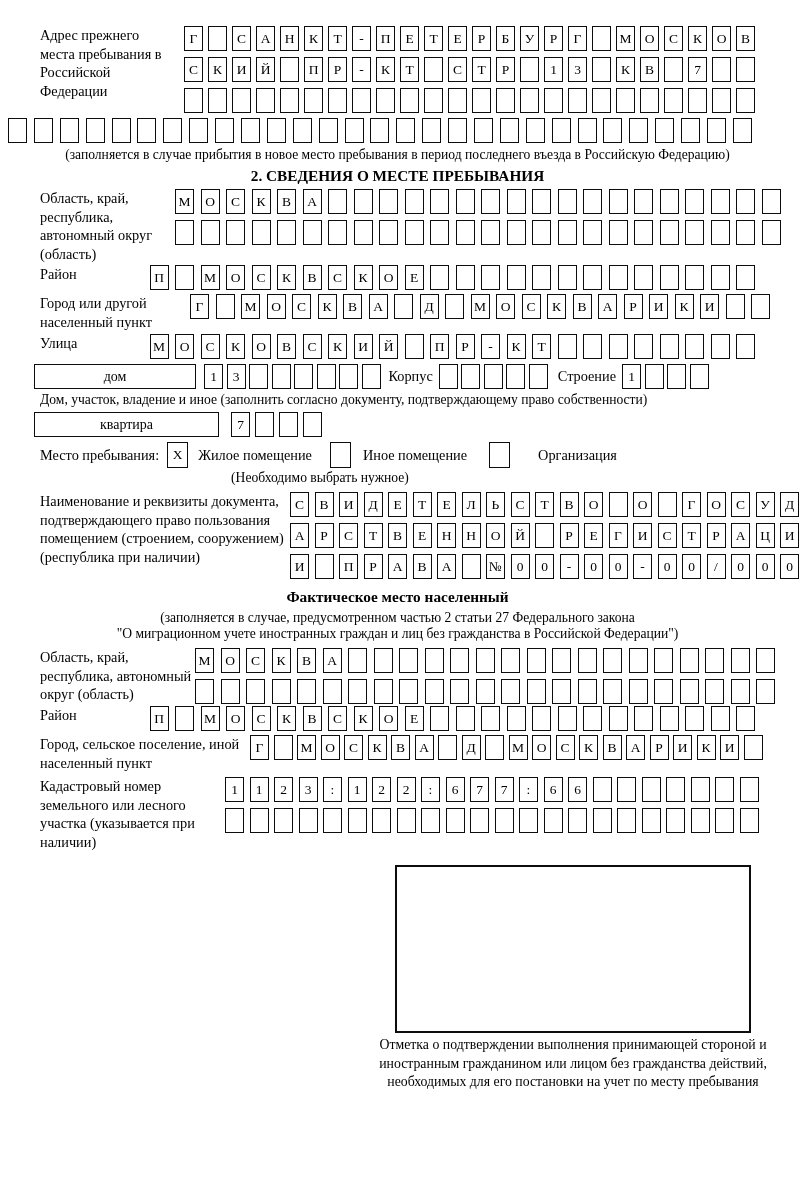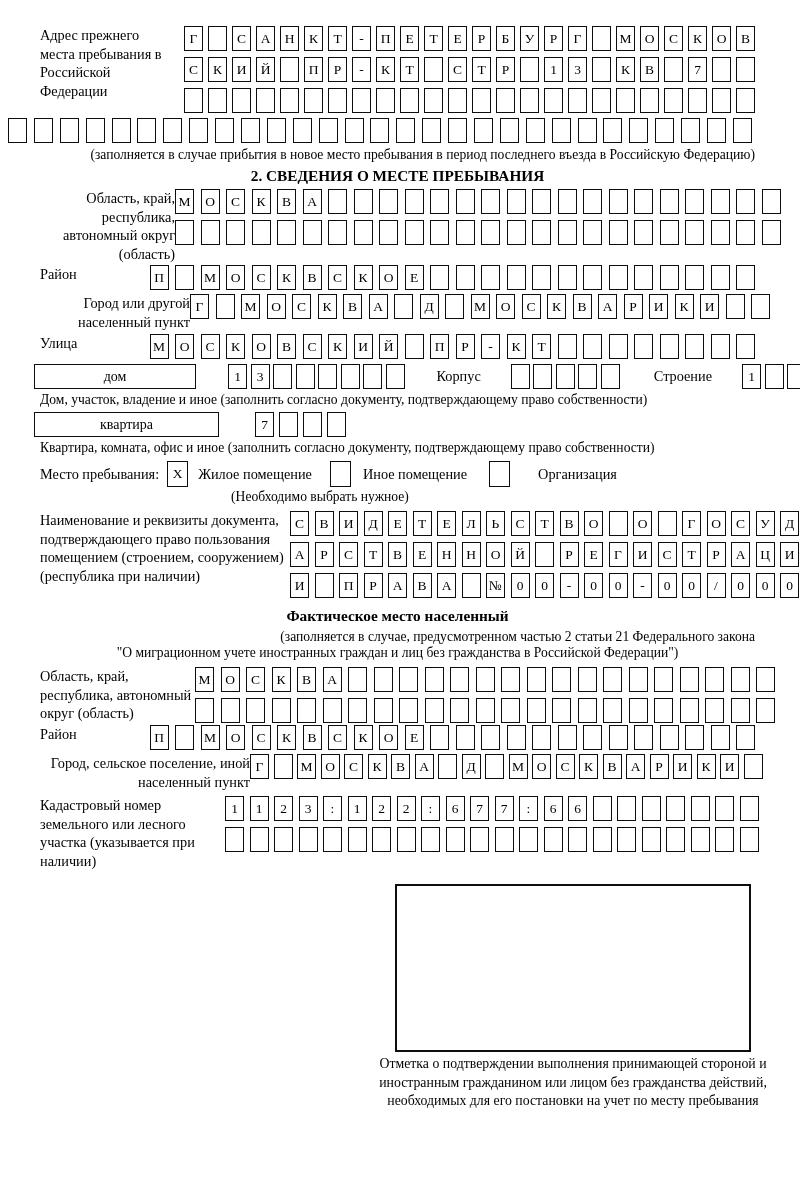--- a/index.html
+++ b/index.html
@@ -36,36 +36,36 @@
   .note-left { font-size:13.6px; line-height:16px; }
   .sec-title { text-align:center; font-weight:bold; font-size:15.3px; line-height:19px; }
 
   .widebox {
     box-sizing:border-box; flex:none;
     border:1.7px solid #0d0d0d; height:25px;
     display:flex; align-items:center; justify-content:center;
     font-size:14px;
   }
   .w-dom { width:162px; } .w-kv { width:185px; }
-  .domrow { display:flex; align-items:center; margin-left:-6px;gap:24px; }
+  .domrow { display:flex; align-items:center; margin-left:-6px; }
   .inline-label { font-size:14.3px; flex:none; }
 
   .mesto { display:flex; align-items:center; }
   .chk { width:21px; height:26px; }
 
   .stamp-box {
     box-sizing:border-box;
     width:356px; height:168px;
     border:2px solid #0d0d0d;
     margin-left:355px;
   }
   .stamp-note { width:460px; margin-left:303px; font-size:13.8px; line-height:18.5px; text-align:center; }
 
   
-  .mt2{margin-top:2px;gap:12px;} .mt3{margin-top:3px;} .mt4{margin-top:4px;text-align:right;}
+  .mt2{margin-top:2px;gap:12px;} .mt3{margin-top:3px;} .mt4{margin-top:4px;}
   .mt5{margin-top:5px;} .mt6{margin-top:6px;} .mt8{margin-top:8px;}
   .mt12{margin-top:12px;} .mt14{margin-top:14px;}
 
   .lw130{width:130px;} .lw135{width:135px;} .lw150{width:150px;}
   .lw155{width:155px;} .lw185{width:185px;} .lw210{width:210px;} .lw250{width:250px;}
 
   .ml8{margin-left:8px;} .ml10{margin-left:10px;} .ml12{margin-left:12px;}
   .ml18{margin-left:18px;} .ml22{margin-left:22px;} .ml28{margin-left:28px;}
   .ml6{margin-left:6px;}
   .necess { width:380px; margin-left:90px; text-align:center; }
@@ -373,21 +373,20 @@
 
   <div class="domrow mt4">
     <div class="widebox w-kv">квартира</div>
     <div class="boxrow g5 ml12">
         <span class="cb">7</span>
         <span class="cb"></span>
         <span class="cb"></span>
         <span class="cb"></span>
       </div>
   </div>
-  <div class="note-left mt3">Квартира, комната, офис и иное (заполнить согласно документу, подтверждающему право собственности)</div>
 
   <div class="mesto mt5">
     <span class="flabel">Место пребывания:</span>
     <span class="cb chk ml8">X</span>
     <span class="flabel ml10">Жилое помещение</span>
     <span class="cb chk ml18"></span>
     <span class="flabel ml12">Иное помещение</span>
     <span class="cb chk ml22"></span>
     <span class="flabel ml28">Организация</span>
   </div>
@@ -462,21 +461,21 @@
           <span class="cb">0</span>
           <span class="cb">/</span>
           <span class="cb">0</span>
           <span class="cb">0</span>
           <span class="cb">0</span>
         </div>
     </div>
   </div>
 
   <div class="sec-title mt8">Фактическое место населенный</div>
-  <div class="note mt4">(заполняется в случае, предусмотренном частью 2 статьи 21 Федерального закона</div>
+  <div class="note mt4">(заполняется в случае, предусмотренном частью 2 статьи 27 Федерального закона</div>
   <div class="note">"О миграционном учете иностранных граждан и лиц без гражданства в Российской Федерации")</div>
 
   <div class="frow mt6">
     <div class="flabel lw155">Область, край, республика, автономный округ (область)</div>
     <div class="rstack">
       <div class="boxrow g65">
           <span class="cb">М</span>
           <span class="cb">О</span>
           <span class="cb">С</span>
           <span class="cb">К</span>

